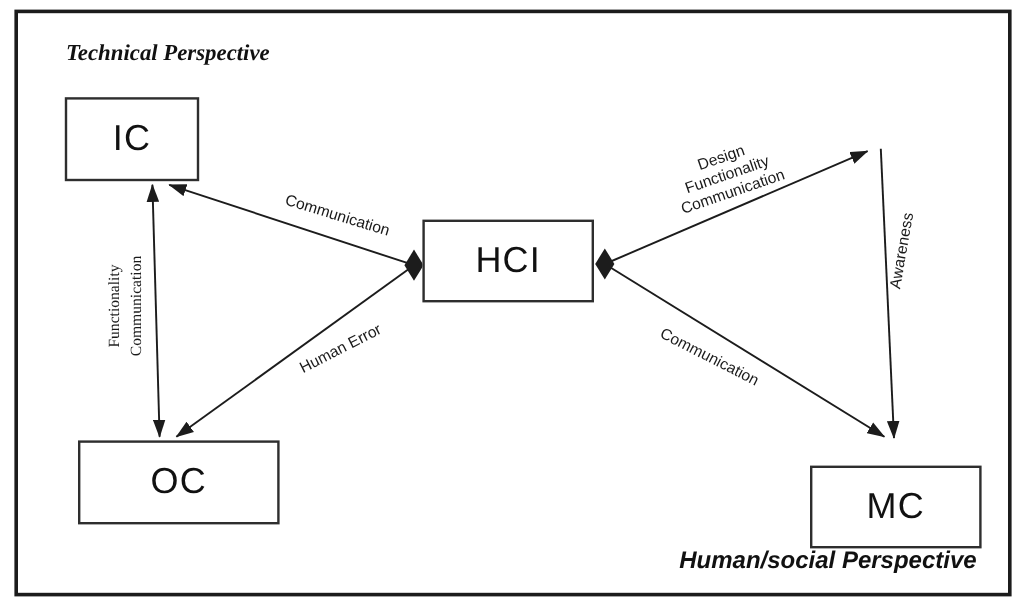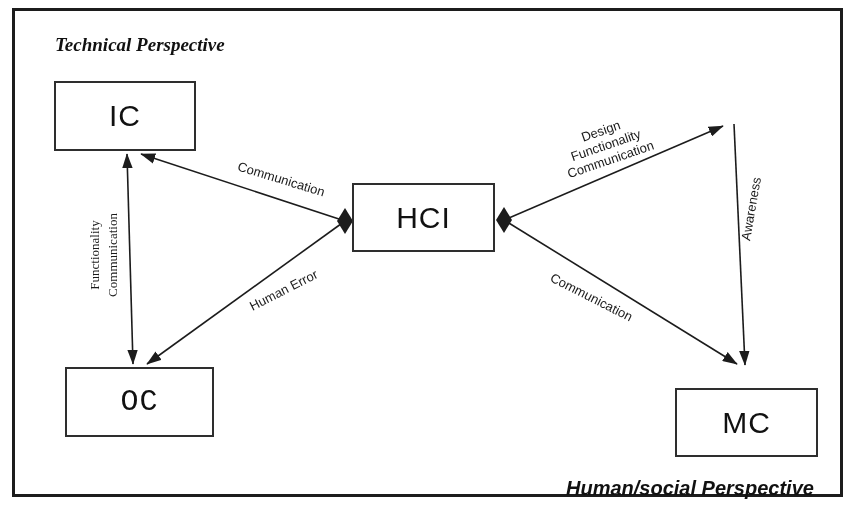--- a/index.html
+++ b/index.html
@@ -19,31 +19,31 @@
   .node{
     position:absolute;
     border:2px solid #2e2e2e;
     box-sizing:border-box;
     background:#ffffff;
     display:flex;align-items:center;justify-content:center;
     font-size:30px;color:#111111;
     letter-spacing:1px;
     z-index:3;
   }
-  #node-ic {left:54px; top:81px; width:142px;height:70px;}
-  #node-oc {left:65px; top:367px;width:149px;height:70px;font-family:Liberation Mono, monospace;}
+  #node-ic {left:54px; top:81px; width:112px;height:70px;}
+  #node-oc {left:65px; top:367px;width:168px;height:70px;}
   #node-hci{left:352px;top:183px;width:143px;height:69px;text-align:right;}
   #node-pi {left:663px;top:53px; width:141px;height:70px;}
   #node-mc {left:675px;top:388px;width:143px;height:69px;}
   #svg-lines{position:absolute;left:0;top:0;width:860px;height:511px;z-index:2;}
   .perspective{
     position:absolute;font-weight:bold;color:#111111;z-index:4;white-space:nowrap;font-style:italic;
   }
   #title-technical{left:55px;top:34px;font-family:"Liberation Serif",serif;font-size:19px;}
-  #title-human{left:566px;top:456px;font-family:"Liberation Sans",sans-serif;font-size:20px;margin-top:21px;}
+  #title-human{left:566px;top:456px;font-family:"Liberation Sans",sans-serif;font-size:20px;}
   .edge-label{
     position:absolute;z-index:4;
     font-size:13px;color:#1a1a1a;
     white-space:pre-line;text-align:center;line-height:1.15;
   }
   .nowrap{white-space:nowrap;}
   #edge-ic-hci  {left:281px;top:180px;transform:translate(-50%,-50%) rotate(17deg);}
   #edge-ic-oc   {left:104px;top:255px;transform:translate(-50%,-50%) rotate(-90deg);
                  font-family:"Liberation Serif",serif;line-height:1.35;}
   #edge-oc-hci  {left:284px;top:291px;transform:translate(-50%,-50%) rotate(-27deg);}

